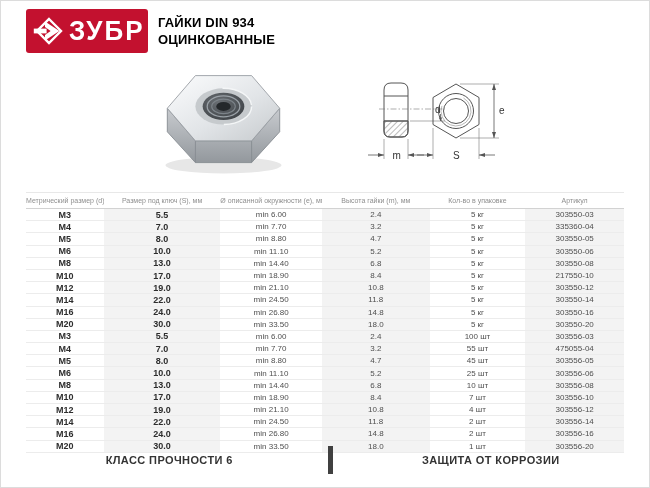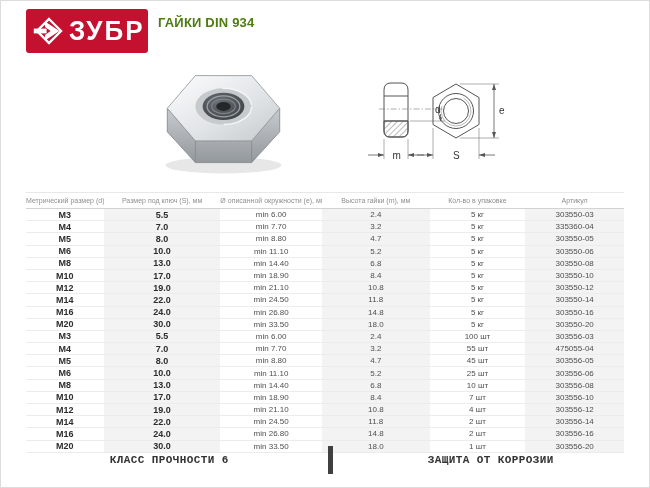--- a/index.html
+++ b/index.html
@@ -11,21 +11,21 @@
   
   .logo{
     position:absolute;left:25px;top:8px;width:122px;height:44px;
     border-radius:3px;display:flex;align-items:center;background:#c3112f;
   }
   .logo svg{margin-left:7px;flex:0 0 auto;}
   .logo .brand{
     color:#fff;font-weight:700;font-size:26px;letter-spacing:2px;
     margin-left:4px;line-height:1;transform:scaleY(1.05);
   }
-  .titles{position:absolute;left:157px;top:13px;color:#4d7c0f;}
+  .titles{position:absolute;left:157px;top:13px;color:#000000;}
   .titles .t1,.titles .t2{font-size:13px;font-weight:700;line-height:17px;letter-spacing:.2px;}
   
   .photo{position:absolute;left:150px;top:60px;}
   .techdraw{position:absolute;left:352px;top:68px;}
   
   .spec{position:absolute;left:25px;right:25px;top:191px;}
   table{width:100%;border-collapse:collapse;table-layout:fixed;}
   thead th{
     font-weight:400;font-size:7px;color:#8f8f8f;text-align:center;
     padding:4px 0 4px;border-top:1px solid #e8e8e8;border-bottom:1px solid #d2d2d2;
@@ -33,21 +33,21 @@
   }
   tbody td{
     text-align:center;font-size:8px;color:#4f4f4f;height:12.2px;padding:0;
     border-bottom:1px solid #ececec;box-sizing:border-box;white-space:nowrap;
   }
   tbody td.c0,tbody td.c1{font-weight:700;font-size:9px;color:#2d2d2d;margin-top:37px;}
   tbody td:nth-child(even),thead th:nth-child(even){background:#f3f3f3;}
   thead th:nth-child(even){background:#fff;}
   
   .footer{
-    position:absolute;left:10px;right:0;bottom:10px;height:34px;display:flex;align-items:center;font-family:Liberation Mono, monospace;
+    position:absolute;left:10px;right:0;bottom:10px;height:34px;display:flex;align-items:center;
   }
   .footer .half{
     flex:1;display:flex;align-items:center;justify-content:center;height:28px;
     font-size:11px;font-weight:700;color:#333;letter-spacing:.4px;
   }
   .footer .half.right{border-left:5px solid #404040;}
   .dim-label{font-size:10px;fill:#333;font-family:"Liberation Sans",sans-serif;}
 </style>
 </head>
 <body>
@@ -55,20 +55,21 @@
 <div class="logo" style="background: rgb(195, 17, 47);">
   <svg width="32" height="32" viewBox="0 0 40 40">
     <rect x="1" y="17" width="16" height="6" fill="#fff"></rect>
     <polygon points="15,8 33,20 15,32 15,25 22,20 15,15" fill="#fff"></polygon>
     <polygon points="20,5 35,20 20,35 5,20" fill="none" stroke="#fff" stroke-width="3"></polygon>
   </svg>
   <span class="brand">ЗУБР</span>
 </div>
 <div class="titles">
   <div class="t1">ГАЙКИ DIN 934</div>
+  <div class="t2">ОЦИНКОВАННЫЕ</div>
 </div>
 
 <svg class="photo" width="145" height="118" viewBox="0 0 160 130">
   <defs>
     <linearGradient id="gTop" x1="0" y1="0" x2="1" y2="1">
       <stop offset="0" stop-color="#fbfcfd"></stop>
         <stop offset=".55" stop-color="#e2e5e8"></stop>
         <stop offset="1" stop-color="#c6cacd"></stop>
     </linearGradient>
     <linearGradient id="gSide" x1="0" y1="0" x2="0" y2="1">
@@ -203,21 +204,21 @@
           <td class="c3">6.8</td>
           <td class="c4">5 кг</td>
           <td class="c5">303550-08</td>
         </tr>
         <tr>
           <td class="c0">M10</td>
           <td class="c1">17.0</td>
           <td class="c2">min 18.90</td>
           <td class="c3">8.4</td>
           <td class="c4">5 кг</td>
-          <td class="c5">303550-10</td>
+          <td class="c5">217550-10</td>
         </tr>
         <tr>
           <td class="c0">M12</td>
           <td class="c1">19.0</td>
           <td class="c2">min 21.10</td>
           <td class="c3">10.8</td>
           <td class="c4">5 кг</td>
           <td class="c5">303550-12</td>
         </tr>
         <tr>

